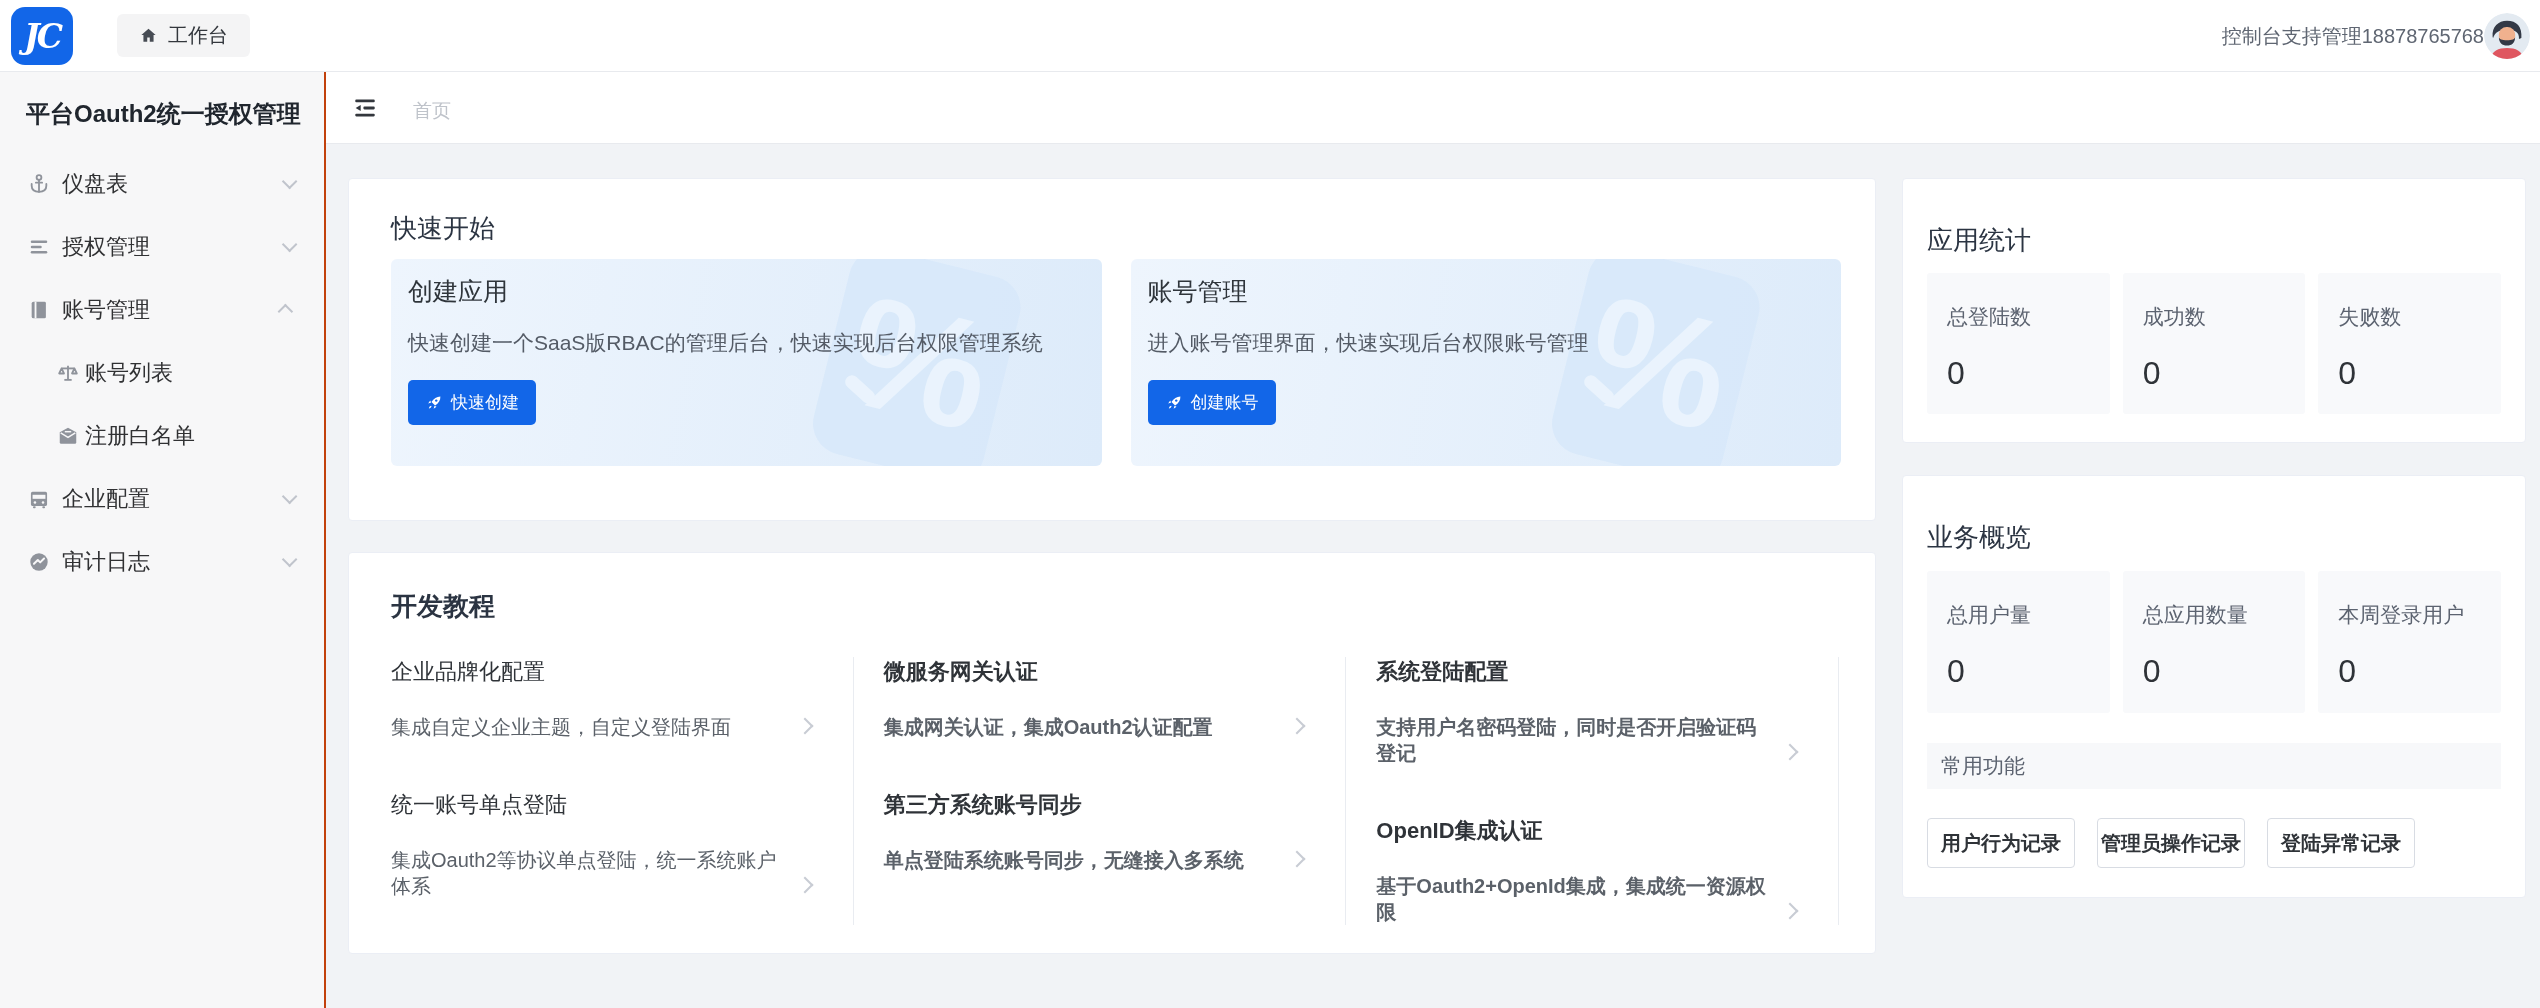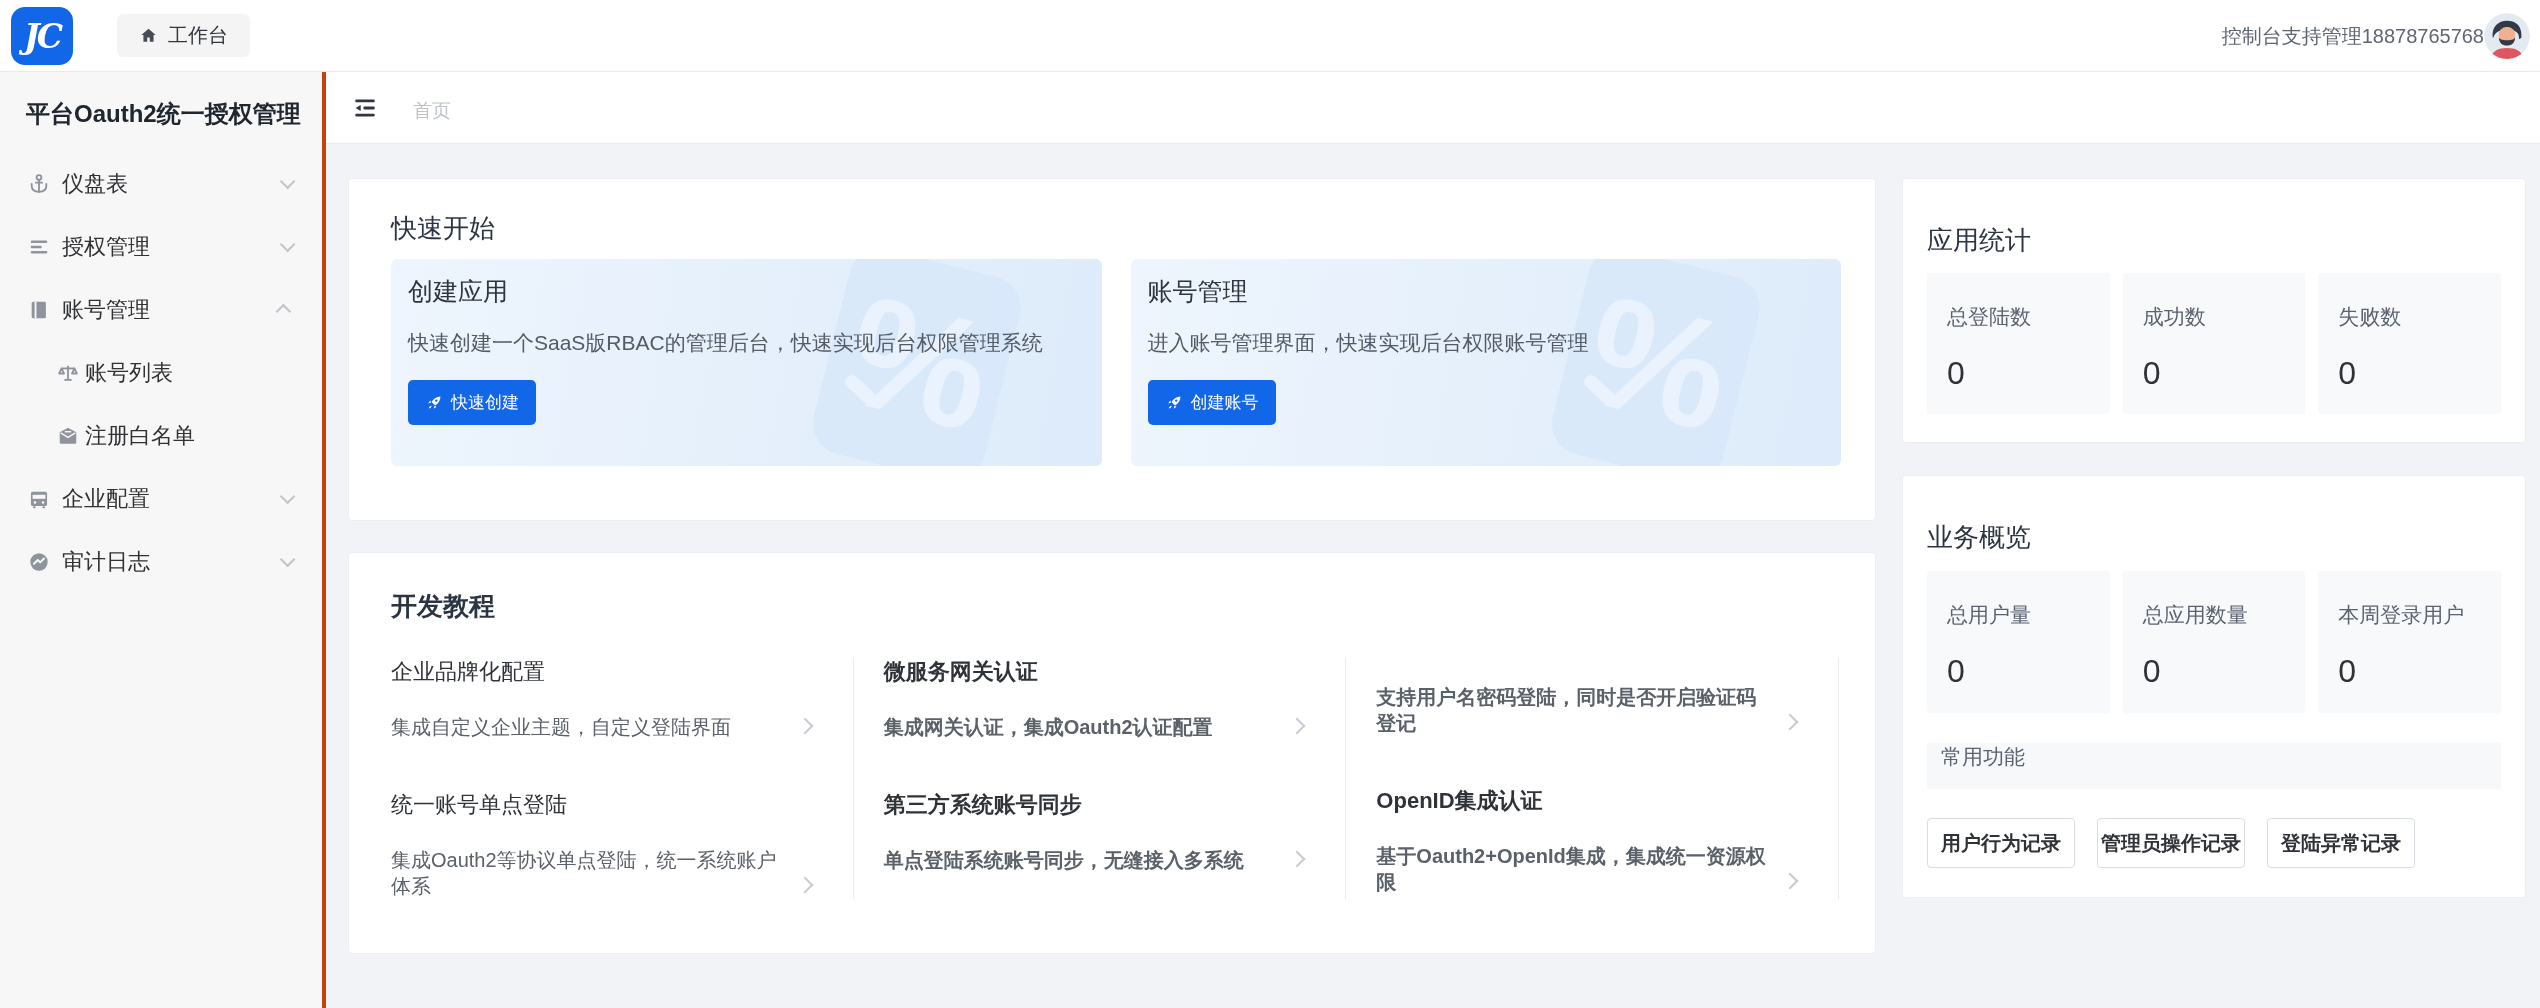--- a/index.html
+++ b/index.html
@@ -9,21 +9,21 @@
   
   .header { position:absolute; left:0; top:0; width:2540px; height:72px; background:#fff; border-bottom:1px solid #e8eaee; z-index:5; }
   .logo { position:absolute; left:11px; top:7px; width:62px; height:58px; background:#1266e8; border-radius:14px; display:flex; align-items:center; justify-content:center; cursor:pointer; }
   .logo span { font-family:"DejaVu Serif","Liberation Serif",serif; font-style:italic; font-weight:bold; font-size:33px; color:#fff; letter-spacing:-3px; }
   .workbench { position:absolute; left:117px; top:14px; height:43px; background:#f4f4f5; border-radius:6px; display:flex; align-items:center; gap:10px; padding:0 22px; font-size:20px; color:#33373d; cursor:pointer; }
   .header-right { position:absolute; right:10px; top:0; height:72px; display:flex; align-items:center; }
   .header-link { font-size:20px; color:#5f6672; cursor:pointer; }
   .avatar { width:46px; height:46px; border-radius:50%; overflow:hidden; cursor:pointer; flex:0 0 auto; }
 
   
-  .sidebar { position:absolute; left:0; top:72px; width:326px; height:936px; background:#f7f7f8; border-right:4px solid #c2410c; }
+  .sidebar { position:absolute; left:0; top:72px; width:326px; height:936px; background:#f7f7f8; border-right:2px solid #c2410c; }
   .side-title { padding:26px 0 0 26px; font-size:24px; font-weight:bold; color:#20262e; line-height:32px; }
   .menu { margin-top:22px; }
   .menu-item { height:63px; display:flex; align-items:center; padding-left:28px; padding-right:31px; cursor:pointer; }
   .menu-item .micon { width:22px; height:22px; flex:0 0 auto; margin-right:12px; display:flex; align-items:center; }
   .menu-item .mlabel { font-size:22px; color:#303133; flex:1 1 auto; }
   .sub .micon { margin-left:29px; margin-right:6px; }
   .chev { width:11px; height:11px; border-right:2px solid #c0c4cc; border-bottom:2px solid #c0c4cc; flex:0 0 auto; }
   .chev.down { transform:rotate(45deg) translateY(-3px); }
   .chev.up   { transform:rotate(-135deg) translateY(-3px); }
   .micon svg { width:22px; height:22px; }
@@ -64,21 +64,21 @@
   
   .stats-card { left:1576px; top:34px; width:624px; height:265px; }
   .ov-card   { left:1576px; top:331px; width:624px; height:423px; }
   .rp-title { position:absolute; left:24px; top:44px; }
   .stat-row { position:absolute; left:24px; right:24px; display:flex; gap:13px; }
   .stats-card .stat-row { top:94px; height:141px; }
   .ov-card .stat-row { top:95px; height:142px; }
   .stat-box { flex:1 1 0; background:#f8f9fb; border-radius:3px; padding:30px 0 0 20px; }
   .stat-label { font-size:21px; color:#5c6370; }
   .stat-value { margin-top:24px; font-size:32px; color:#2f3338; }
-  .common-bar { position:absolute; left:24px; right:24px; top:267px; height:46px; background:#f7f8fa; display:flex; align-items:flex-start; padding-left:14px; font-size:21px; color:#5c6370; }
+  .common-bar { position:absolute; left:24px; right:24px; top:267px; height:46px; background:#f7f8fa; display:flex; align-items:center; padding-left:14px; font-size:21px; color:#5c6370; }
   .fn-row { position:absolute; left:24px; top:342px; display:flex; gap:22px; }
   .btn-plain { width:148px; height:50px; background:#fff; border:1px solid #d8dce3; border-radius:4px; font-size:20px; font-weight:bold; color:#2f3338; display:flex; align-items:center; justify-content:center; cursor:pointer; font-family:inherit; }
 
   .icon-gray { fill:#8f939b; }
 </style>
 </head>
 <body>
 
 <div class="header">
   <div class="logo">
@@ -289,20 +289,21 @@
         </div>
         <div class="tut-cell">
           <div class="tut-title">第三方系统账号同步</div>
           <div class="tut-desc">单点登陆系统账号同步，无缝接入多系统</div>
           <span class="chev-right"></span>
         </div>
       </div>
 
       <div class="tut-col">
         <div class="tut-cell">
+          <div class="tut-title">系统登陆配置</div>
           <div class="tut-desc">支持用户名密码登陆，同时是否开启验证码登记</div>
           <span class="chev-right"></span>
         </div>
         <div class="tut-cell">
           <div class="tut-title">OpenID集成认证</div>
           <div class="tut-desc">基于Oauth2+OpenId集成，集成统一资源权限</div>
           <span class="chev-right"></span>
         </div>
       </div>
 

